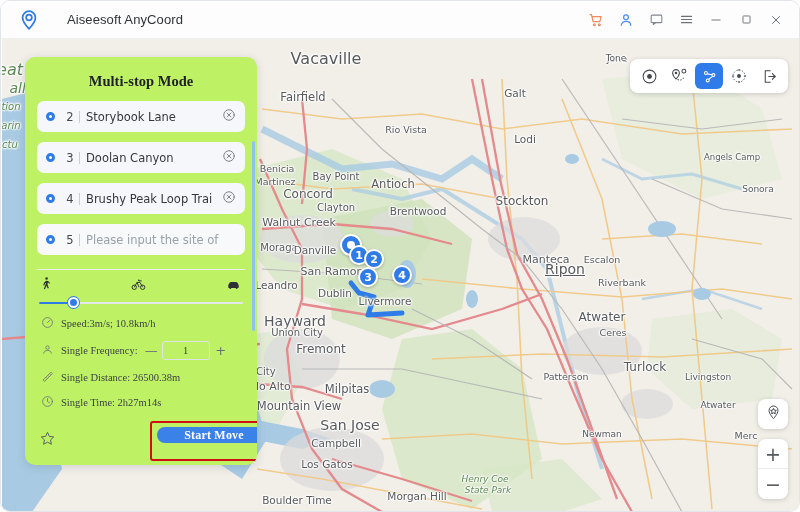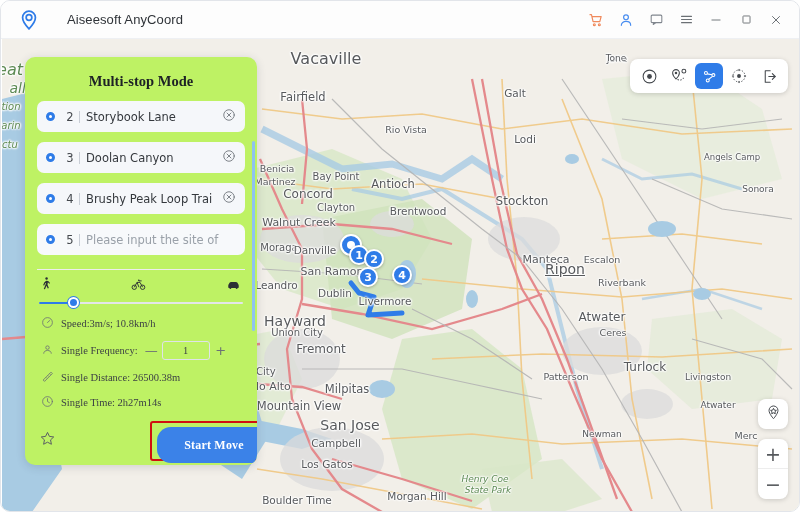--- a/index.html
+++ b/index.html
@@ -120,21 +120,21 @@
   .step-box { width: 48px; height: 19px; border: 1px solid #dfe3e8; border-radius: 3px;
               font-size: 10.5px; color: #3b3f44; display: flex; align-items: center; justify-content: center;
               font-family: "Liberation Serif", serif; }
 
   
   #panel-footer { margin-top: auto; display: flex; align-items: center; height: 52px;
                   padding: 0 14px; position: relative; }
   #start-highlight { position: absolute; left: 125px; top: 6px; width: 128px; height: 40px;
                      border: 2.5px solid #d01010; border-radius: 3px; pointer-events: none; }
   #start-move {
-    position: absolute; left: 132px; top: 12px; width: 114px; height: 36px;
+    position: absolute; left: 132px; top: 12px; width: 114px; height: 16px;
     background: #3b82e8; border-radius: 14px; color: #fff; font-size: 12px;
     font-family: "Liberation Serif", serif; font-weight: bold;
     display: flex; align-items: center; justify-content: center; cursor: pointer;
     letter-spacing: .2px;
   }
 
   
   .rmark {
     position: absolute; width: 20px; height: 20px; border-radius: 50%;
     background: #2f7ce8; border: 2px solid #fff; color: #fff; font-size: 11px;

